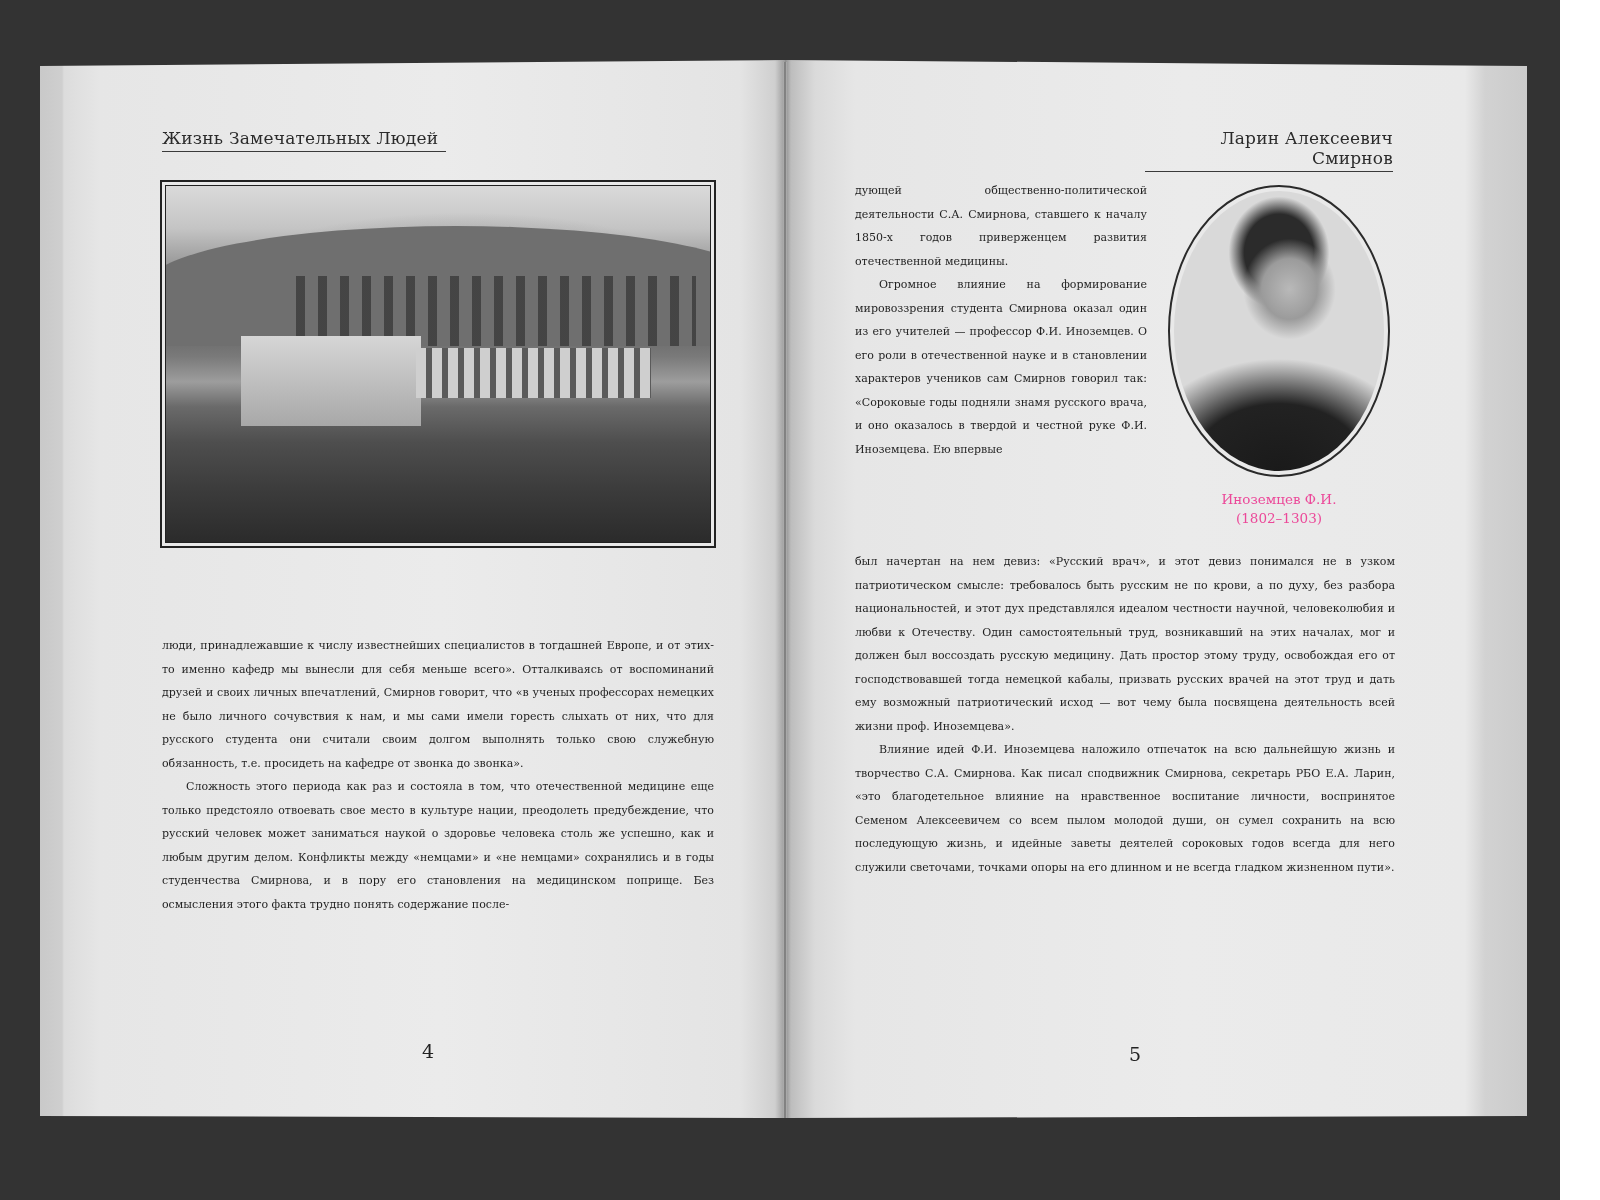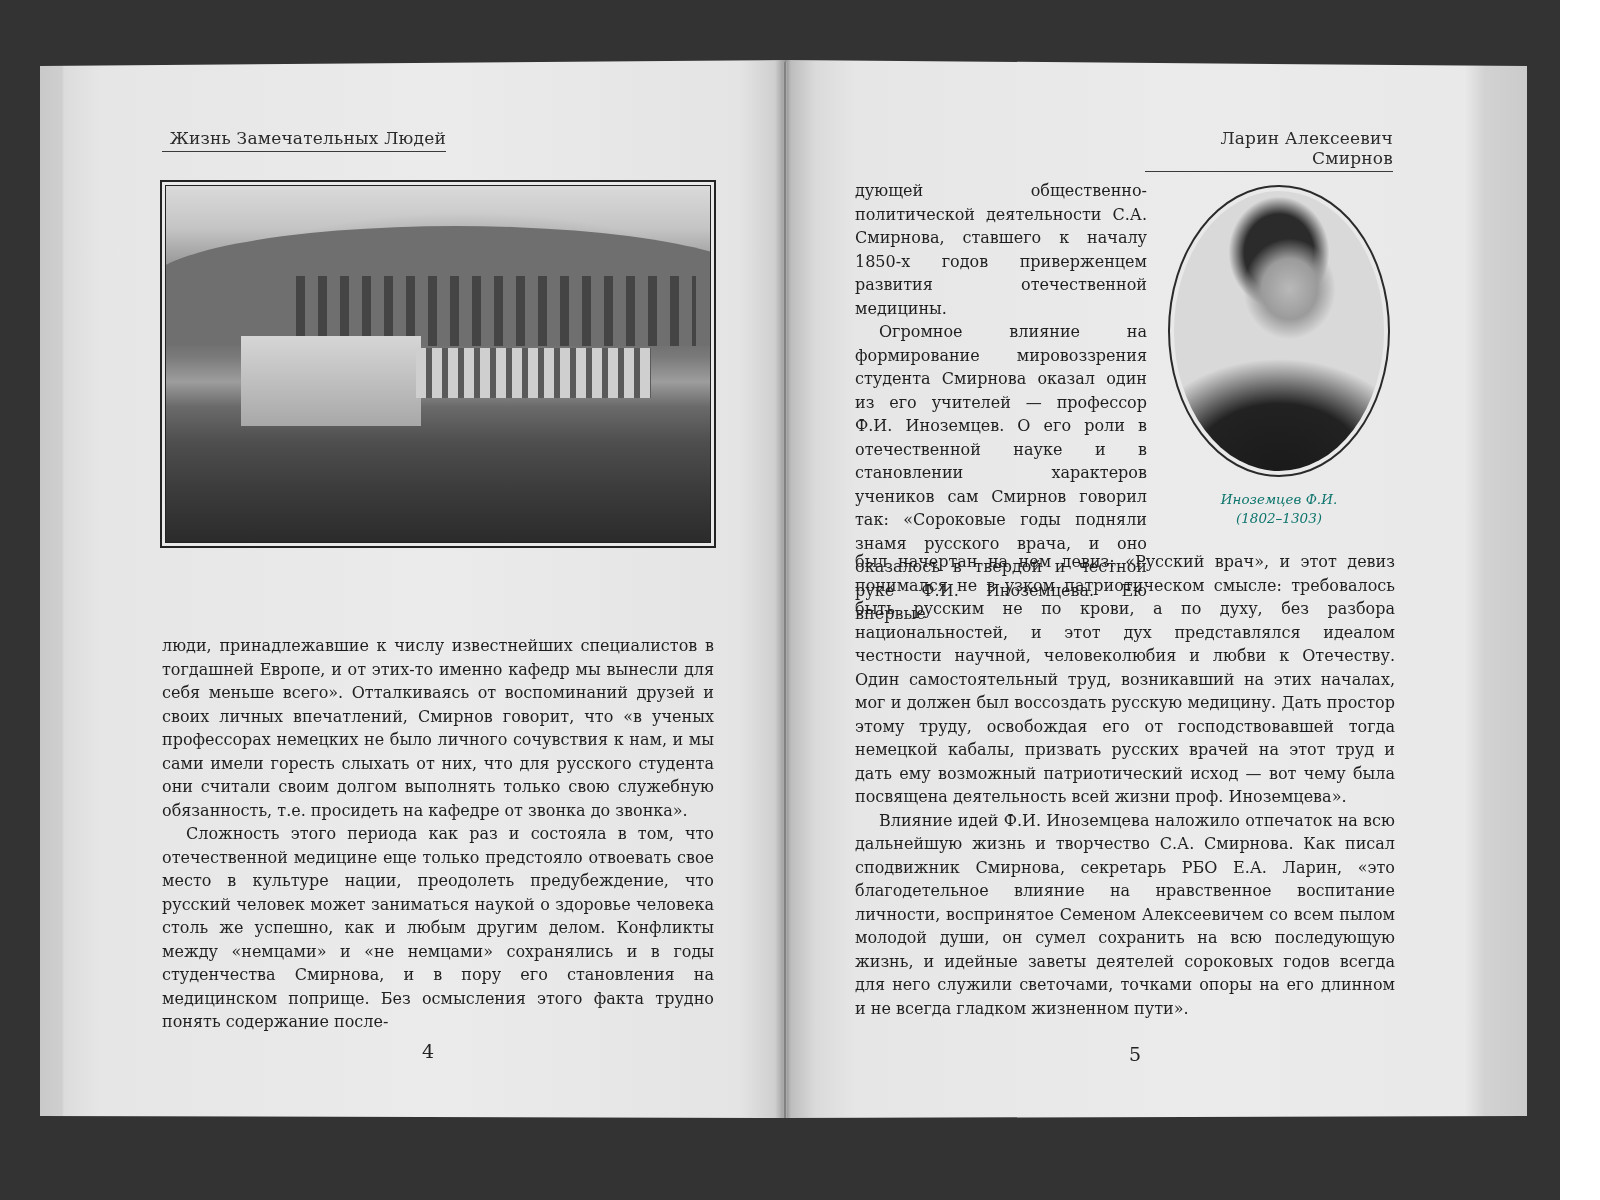--- a/index.html
+++ b/index.html
@@ -31,21 +31,20 @@
   .gutter-line {
     position: absolute; left: 743px; top: 20px; width: 4px; height: 1056px;
     background: linear-gradient(to right, #bdbdbd, #6e6e6e, #bdbdbd);
   }
   .running-head {
     position: absolute; top: 86px;
     font-family: "DejaVu Serif", serif; font-size: 17px; color: #2b2b2b;
     letter-spacing: 0.2px;
     padding-bottom: 3px;
     border-bottom: 1.5px solid #3a3a3a;
-    text-align: right;
   }
   .rh-left { left: 122px; width: 284px; }
   .rh-right { left: 1105px; width: 248px; text-align: right; }
   .photo-frame {
     position: absolute; left: 120px; top: 138px; width: 556px; height: 368px;
     border: 2px solid #222; padding: 3px; box-sizing: border-box; background: #e9e9e9;
   }
   .photo {
     width: 100%; height: 100%; border: 1px solid #222; box-sizing: border-box;
     background:
@@ -68,21 +67,21 @@
   .photo .trees {
     position: absolute; left: 130px; top: 90px; width: 400px; height: 70px;
     background: repeating-linear-gradient(to right, #3d3d3d 0 9px, rgba(0,0,0,0) 9px 22px);
     opacity: 0.85;
   }
   .caption-left {
     position: absolute; left: 120px; top: 514px; width: 556px; text-align: center;
     font-style: italic; font-size: 13.5px; color: #3a3a3a;
   }
   .body-text {
-    position: absolute; font-family: "DejaVu Serif", serif; font-size: 16px;
+    position: absolute; font-family: "DejaVu Serif", serif; font-size: 11px;
     line-height: 23.5px; color: #1f1f1f; text-align: justify;
   }
   .body-text p { margin: 0; }
   .body-text p.indent { text-indent: 24px; }
   .body-left { left: 122px; top: 560px; width: 552px; margin-top: 32px; }
   .body-right-top { left: 815px; top: 137px; width: 292px; }
   .body-right-bottom { left: 815px; top: 508px; width: 540px; }
   .folio { position: absolute; font-size: 19px; color: #222; }
   .folio-left { left: 382px; top: 998px; }
   .folio-right { left: 1089px; top: 1001px; }
@@ -94,21 +93,21 @@
   .portrait-inner {
     width: 100%; height: 100%; border-radius: 50%;
     background:
       radial-gradient(ellipse 22% 18% at 55% 35%, #b9b9b9 0%, #9b9b9b 60%, rgba(0,0,0,0) 100%),
       radial-gradient(ellipse 30% 25% at 50% 22%, #2b2b2b 0%, #2b2b2b 55%, rgba(0,0,0,0) 80%),
       radial-gradient(ellipse 70% 40% at 50% 100%, #1a1a1a 0%, #222 60%, rgba(0,0,0,0) 100%),
       #d9d9d9;
   }
   .portrait-caption {
     position: absolute; left: 1128px; top: 448px; width: 222px; text-align: center;
-    font-style: italic; font-size: 13.5px; line-height: 19px; color: #0f766e;
+    font-size: 13.5px; line-height: 19px; color: #ec4899;
   }
 </style>
 </head>
 <body>
 
 <div class="backdrop"></div>
 
 <div class="book">
 
   <div class="page page-left"></div>

